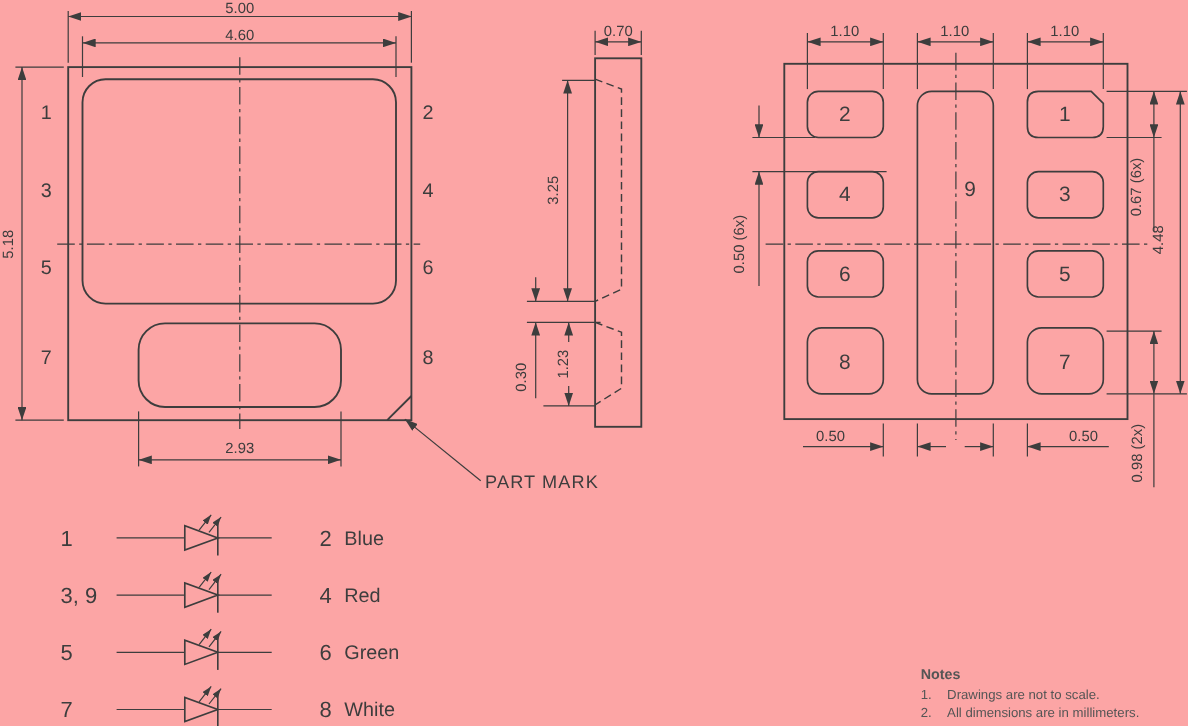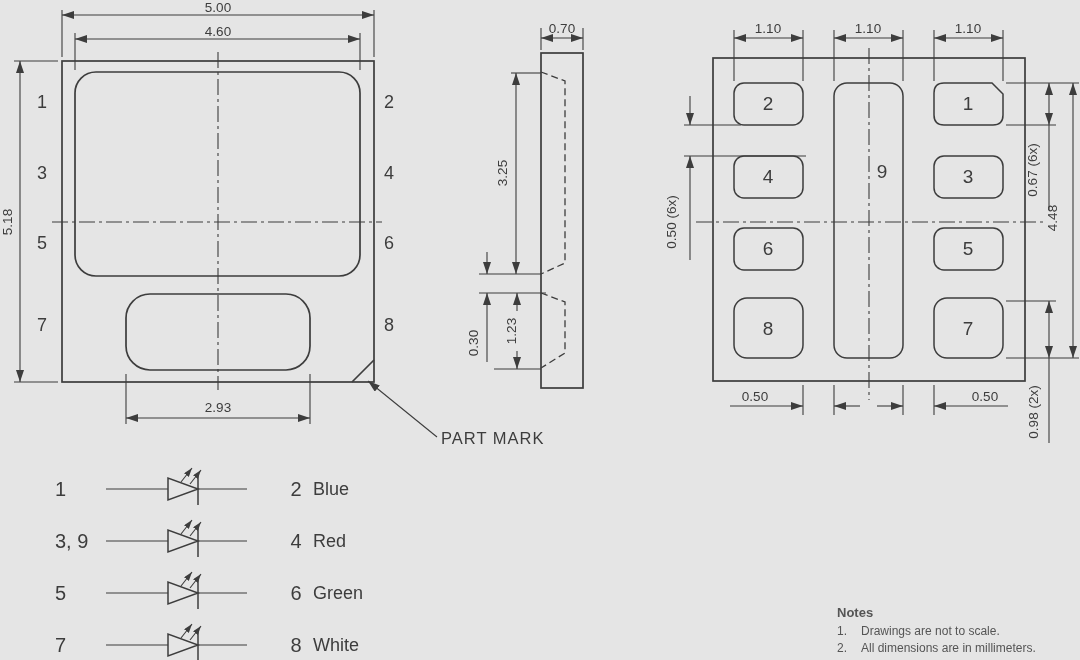--- a/index.html
+++ b/index.html
@@ -1,16 +1,16 @@
 <!DOCTYPE html>
 <html><head>
 <meta charset="utf-8">
 <style>
   html,body{margin:0;padding:0;background:#ffffff;}
-  .page{position:relative;width:1080px;height:660px;background:#e5e5e5;overflow:hidden;text-decoration:underline;}
+  .page{position:relative;width:1080px;height:660px;background:#fca5a5;overflow:hidden;text-decoration:underline;}
   svg{display:block;}
   .ln{stroke:#3d3d3d;fill:none;stroke-width:1.1;}
   .outline{stroke:#3d3d3d;fill:none;stroke-width:1.7;}
   .pad{stroke:#3d3d3d;fill:none;stroke-width:1.5;}
   .dash{stroke:#3d3d3d;fill:none;stroke-width:1.3;stroke-dasharray:7 4;}
   .cl{stroke:#3d3d3d;fill:none;stroke-width:1.1;stroke-dasharray:16 4 3 4;}
   .t{font-family:"Liberation Sans",sans-serif;fill:#3d3d3d;}
   .dim{font-size:13.5px;}
   .pin{font-size:18px;}
   .padnum{font-size:19px;}

